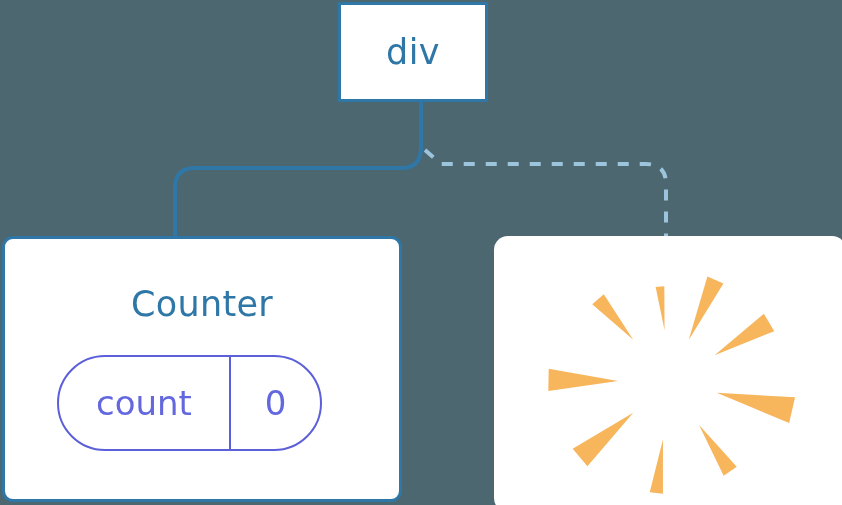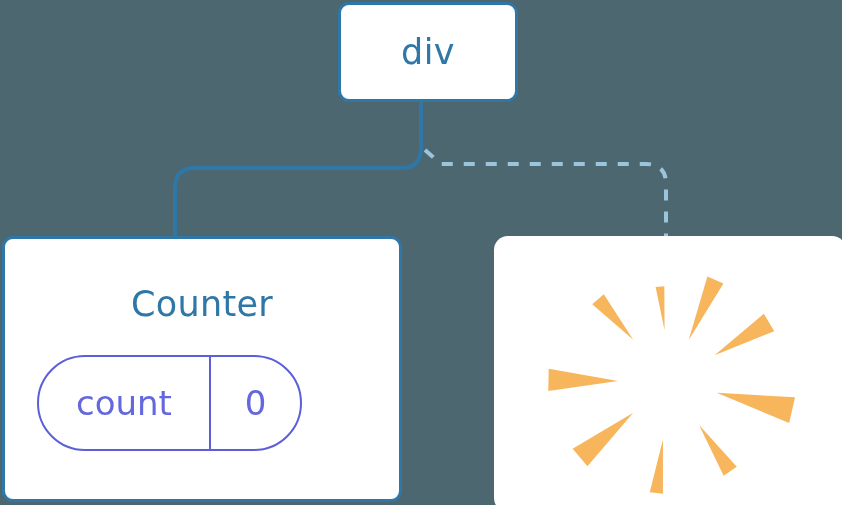--- a/index.html
+++ b/index.html
@@ -29,24 +29,24 @@
     pointer-events: none;
   }
   .node-box {
     position: absolute;
     background: #ffffff;
     box-sizing: border-box;
   }
   #div-node {
     left: 338px;
     top: 2px;
-    width: 180px;
+    width: 150px;
     height: 100px;
     border: 3px solid #2e77a6;
-    border-radius: 11px;
+    border-radius: 1px;
     display: flex;
     align-items: center;
     justify-content: center;
   }
   #div-node-label {
     color: #2e77a6;
     font-size: 35px;
     font-weight: 400;
     letter-spacing: 0.4px;
     line-height: 1;
@@ -66,21 +66,21 @@
     top: 48px;
     text-align: center;
     color: #2e77a6;
     font-size: 35px;
     font-weight: 400;
     letter-spacing: 0.3px;
     line-height: 1;
   }
   #counter-state-pill {
     position: absolute;
-    left: 32px;
+    left: 52px;
     top: 116px;
     width: 265px;
     height: 96px;
     border: 2px solid #5b5fd9;
     border-radius: 48px;
     box-sizing: border-box;
     display: flex;
     align-items: stretch;
   }
   .pill-cell {

